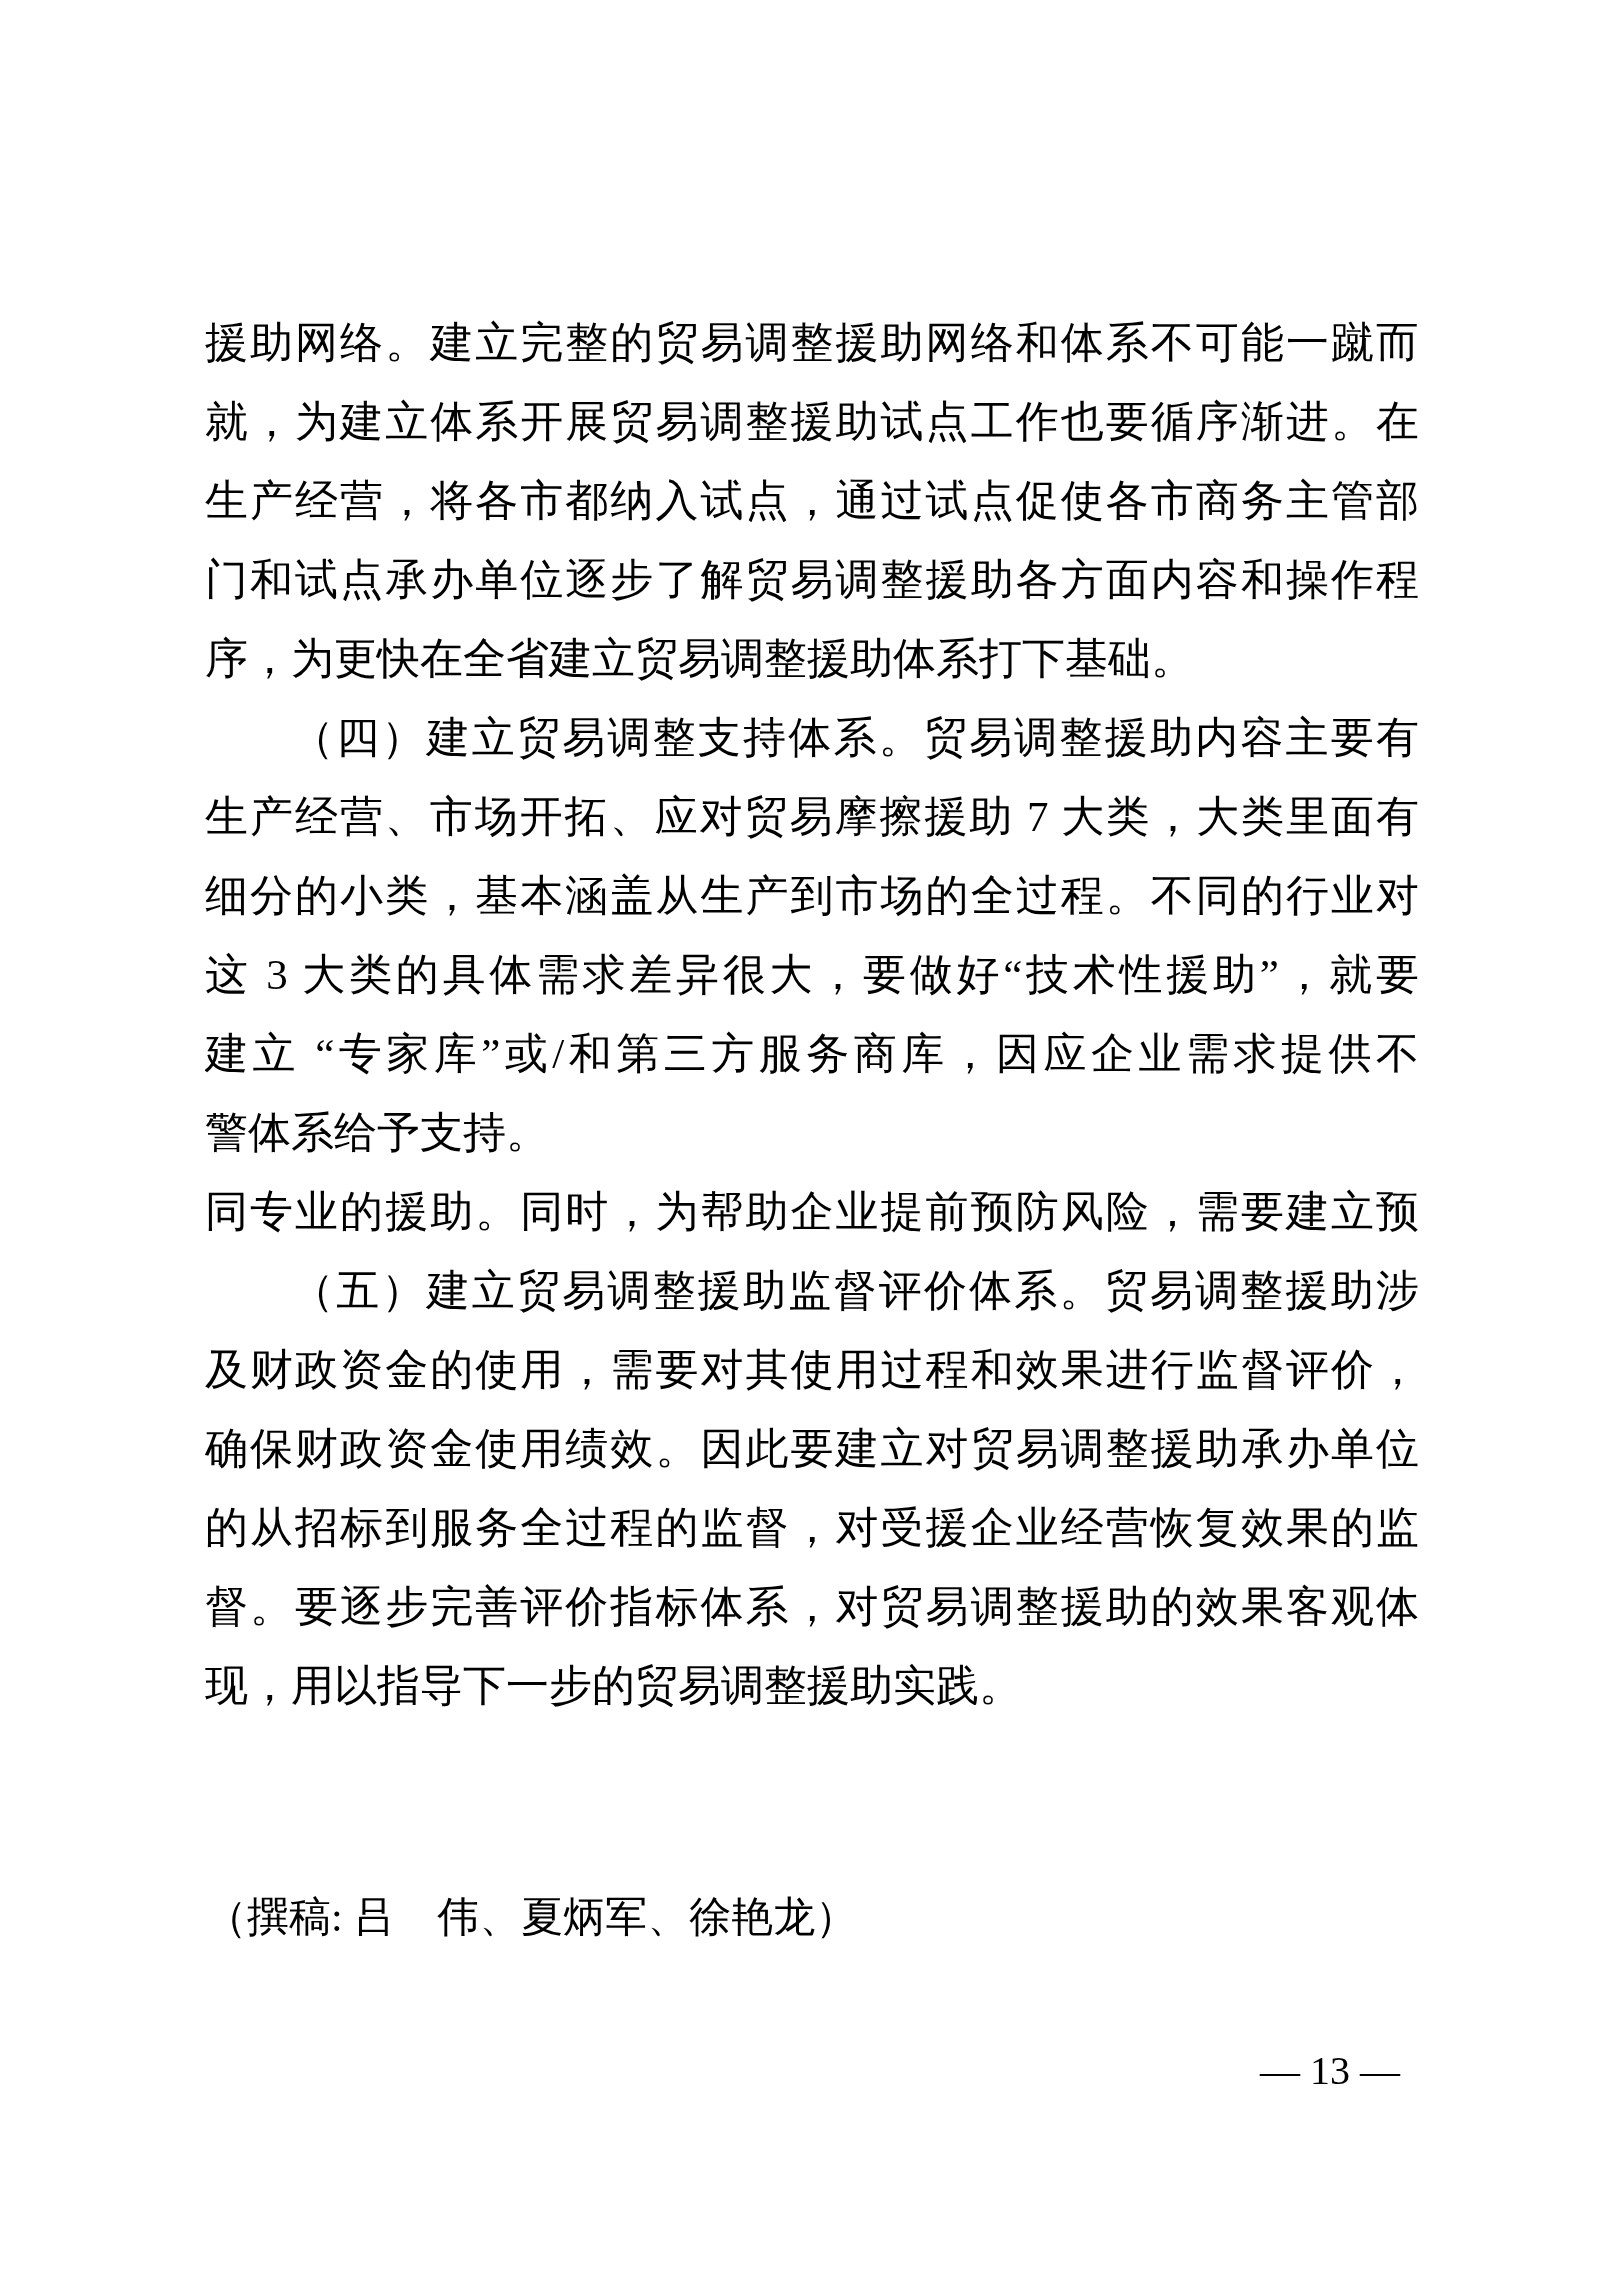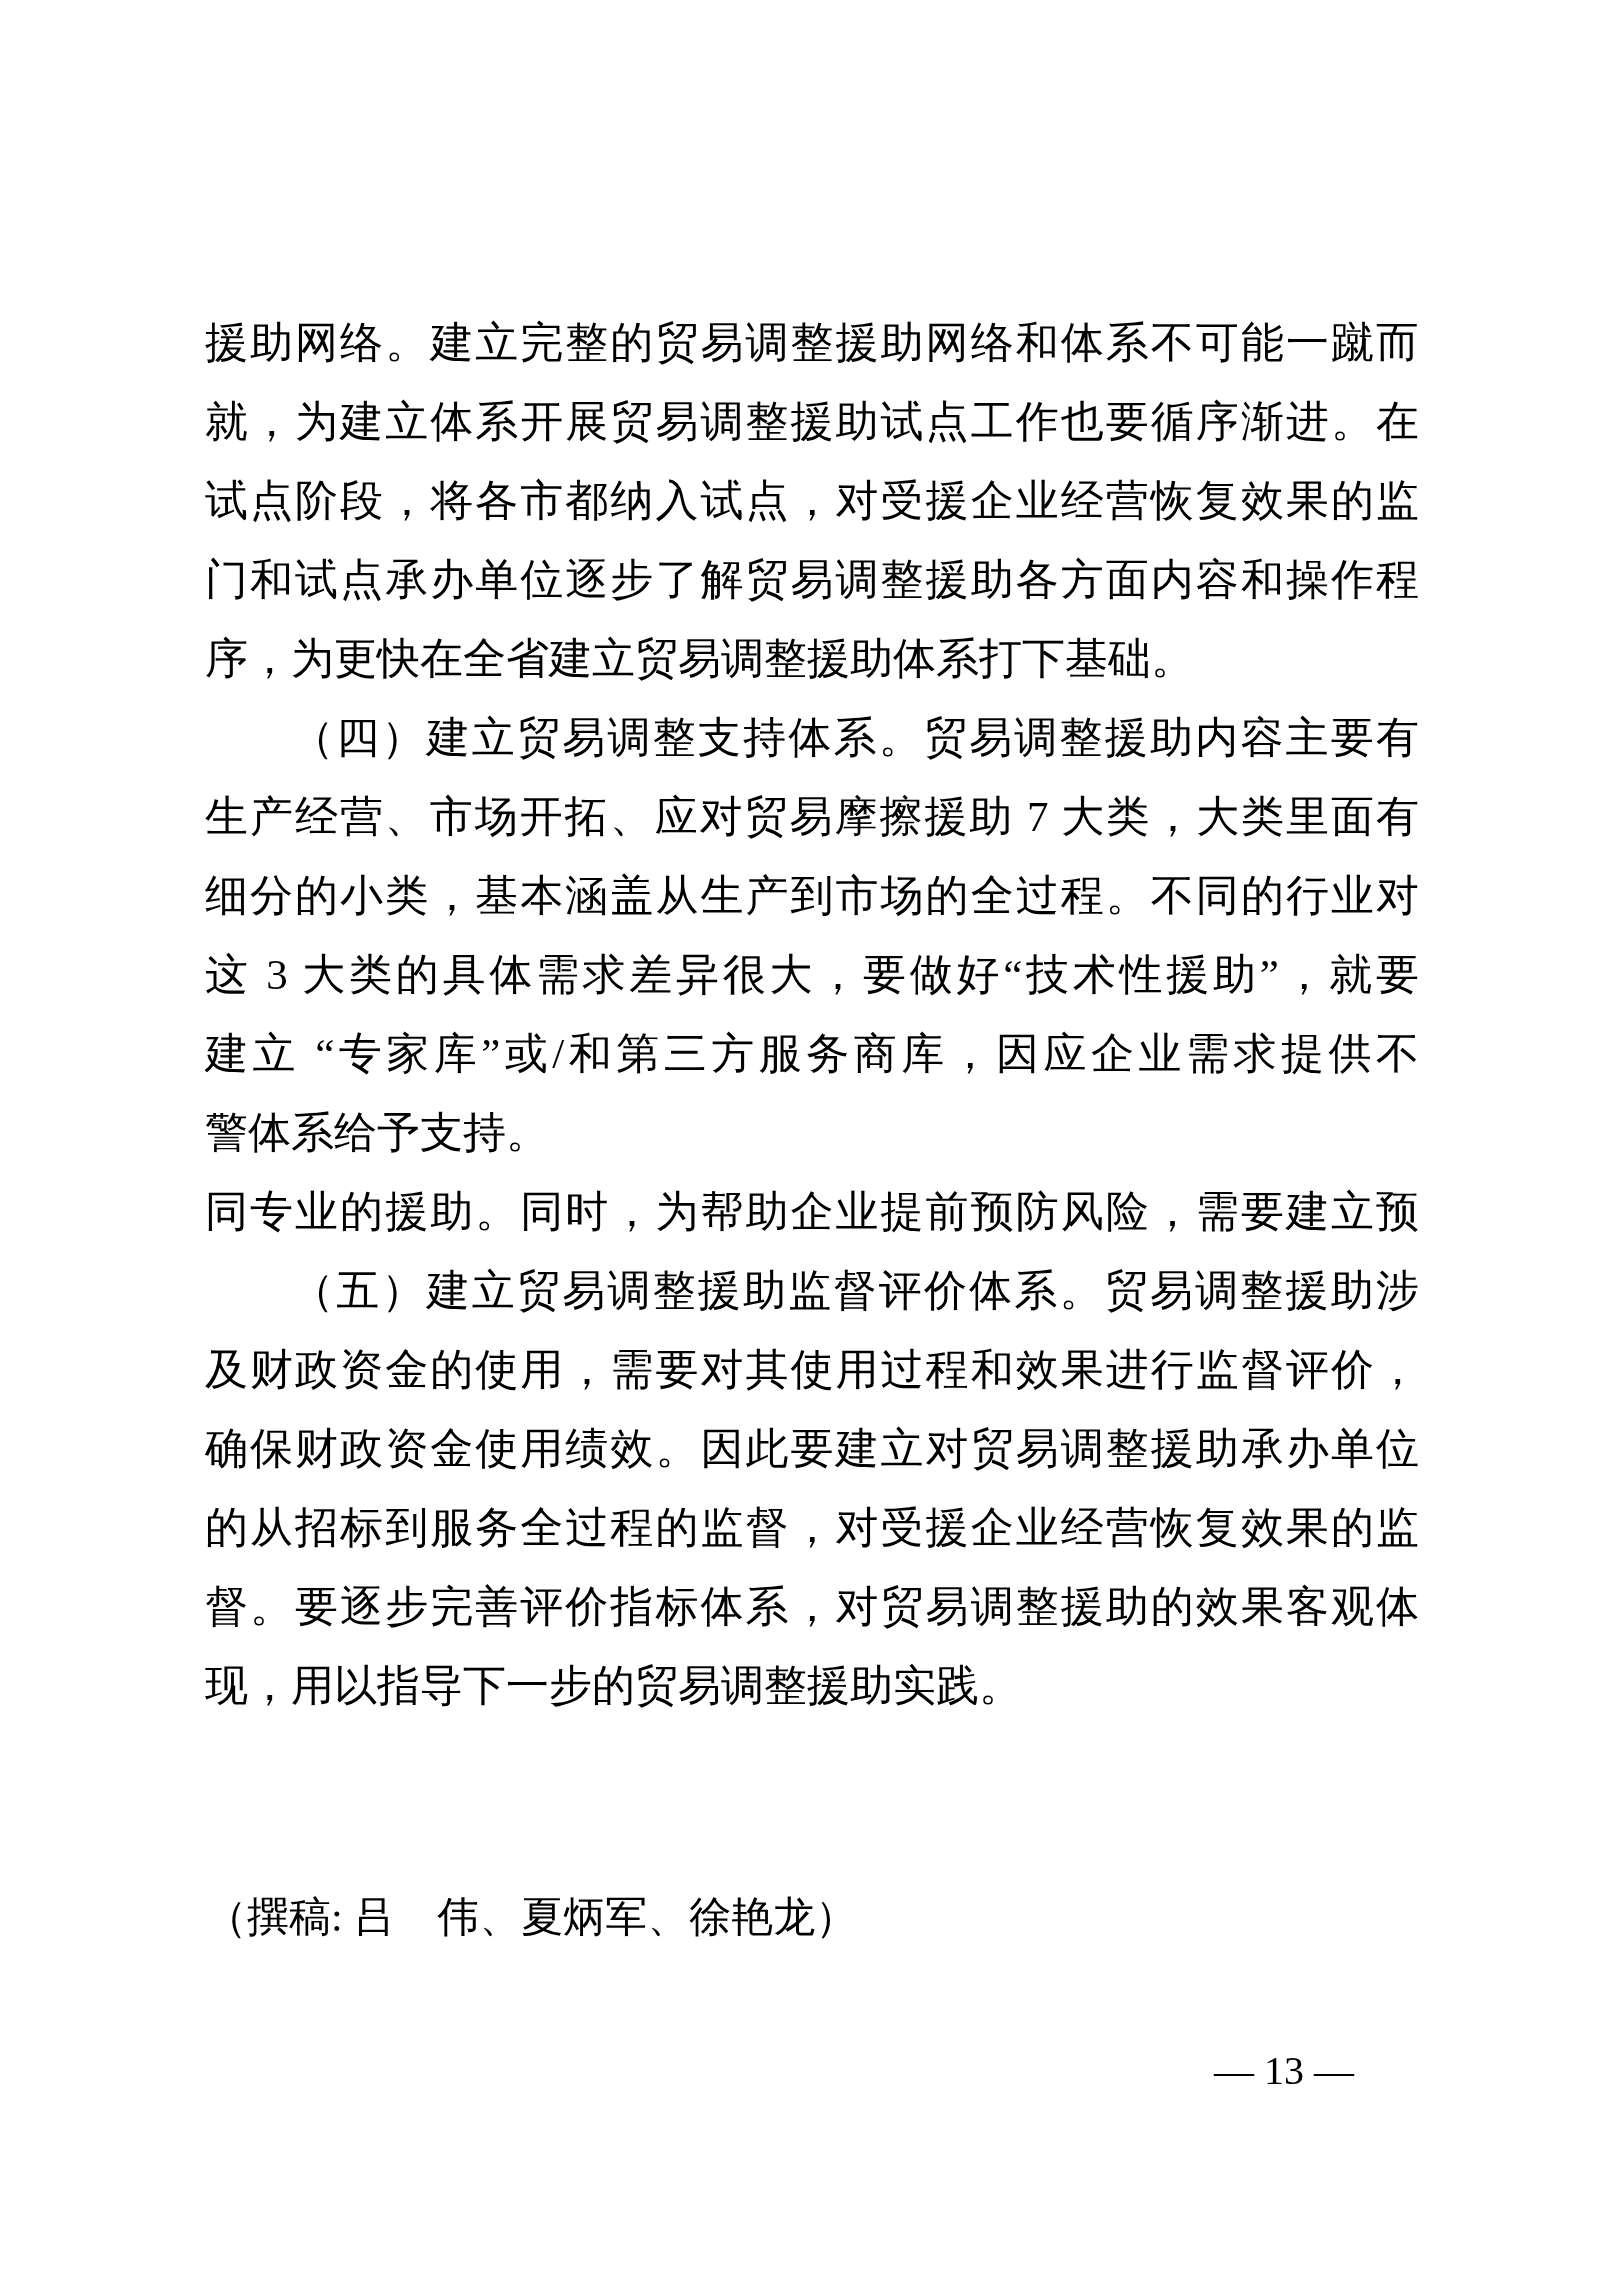--- a/index.html
+++ b/index.html
@@ -60,34 +60,35 @@
   }
   .credit-inner {
     display: inline-block;
     margin-right: 15px;
   }
   .page-number {
     position: absolute;
     top: 2047px;
     left: 1214px;
     width: 232px;
+    text-align: center;
     font-size: 40px;
     line-height: 48px;
     font-family: "Liberation Serif", "DejaVu Serif", serif;
   }
 </style>
 </head>
 <body>
 
 <div class="page">
 
   <div class="body-text">
     <div class="line fill">援助网络。建立完整的贸易调整援助网络和体系不可能一蹴而</div>
     <div class="line fill">就，为建立体系开展贸易调整援助试点工作也要循序渐进。在</div>
-    <div class="line fill">试点阶段，将各市都纳入试点，对受援企业经营恢复效果的监</div>
+    <div class="line fill">生产经营，将各市都纳入试点，通过试点促使各市商务主管部</div>
     <div class="line fill">门和试点承办单位逐步了解贸易调整援助各方面内容和操作程</div>
     <div class="line end">序，为更快在全省建立贸易调整援助体系打下基础。</div>
 
     <div class="line fill indent"><span class="heading">（四）建立贸易调整支持体系。</span><span>贸易调整援助内容主要有</span></div>
     <div class="line fill">生产经营、市场开拓、应对贸易摩擦援助 7 大类，大类里面有</div>
     <div class="line fill">细分的小类，基本涵盖从生产到市场的全过程。不同的行业对</div>
     <div class="line fill">这 3 大类的具体需求差异很大，要做好“技术性援助”，就要</div>
     <div class="line fill">建立 “专家库”或/和第三方服务商库，因应企业需求提供不</div>
     <div class="line end">警体系给予支持。</div>
     <div class="line fill">同专业的援助。同时，为帮助企业提前预防风险，需要建立预</div>

